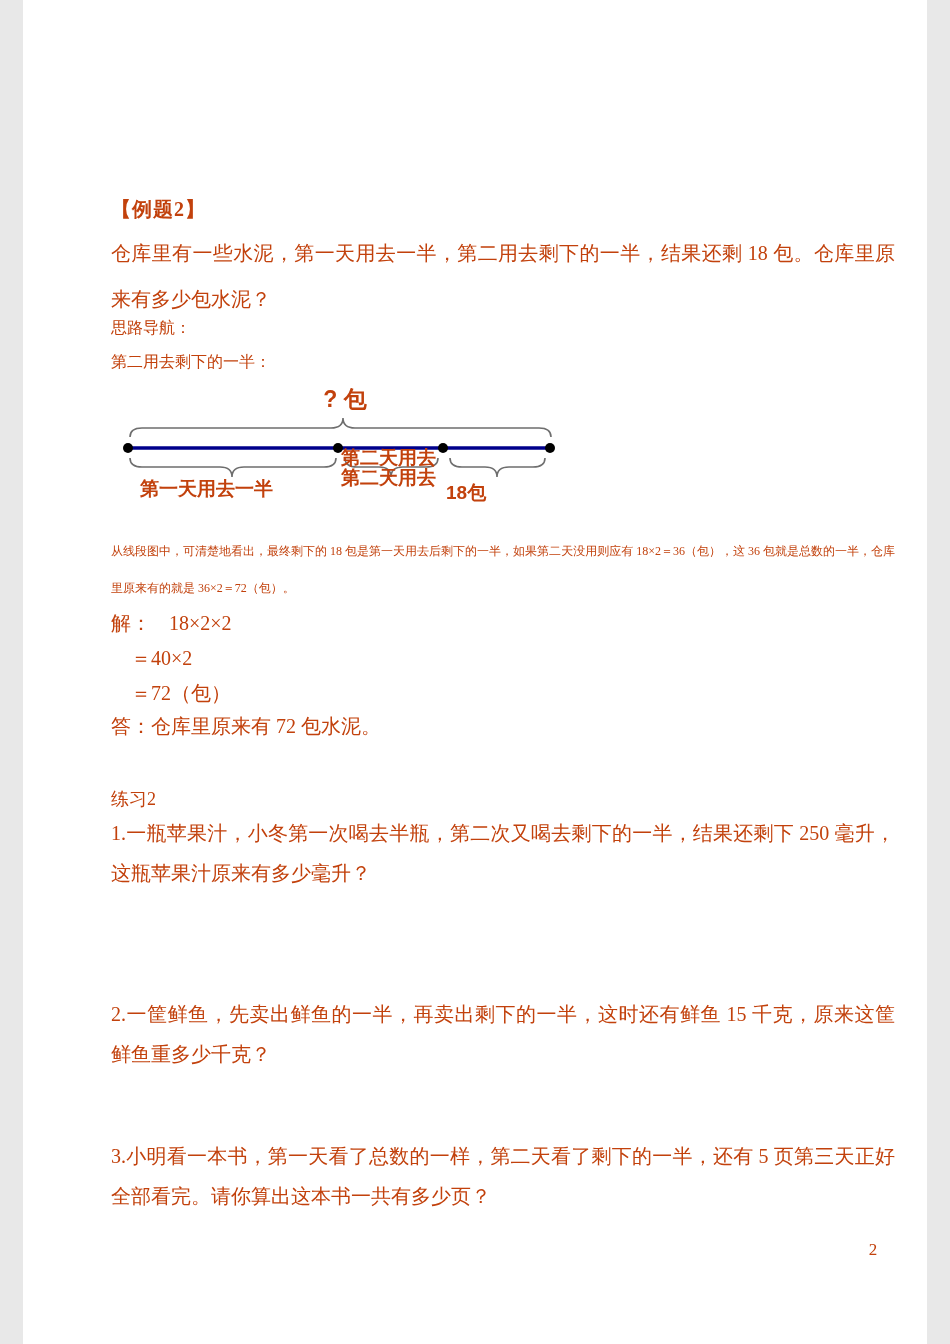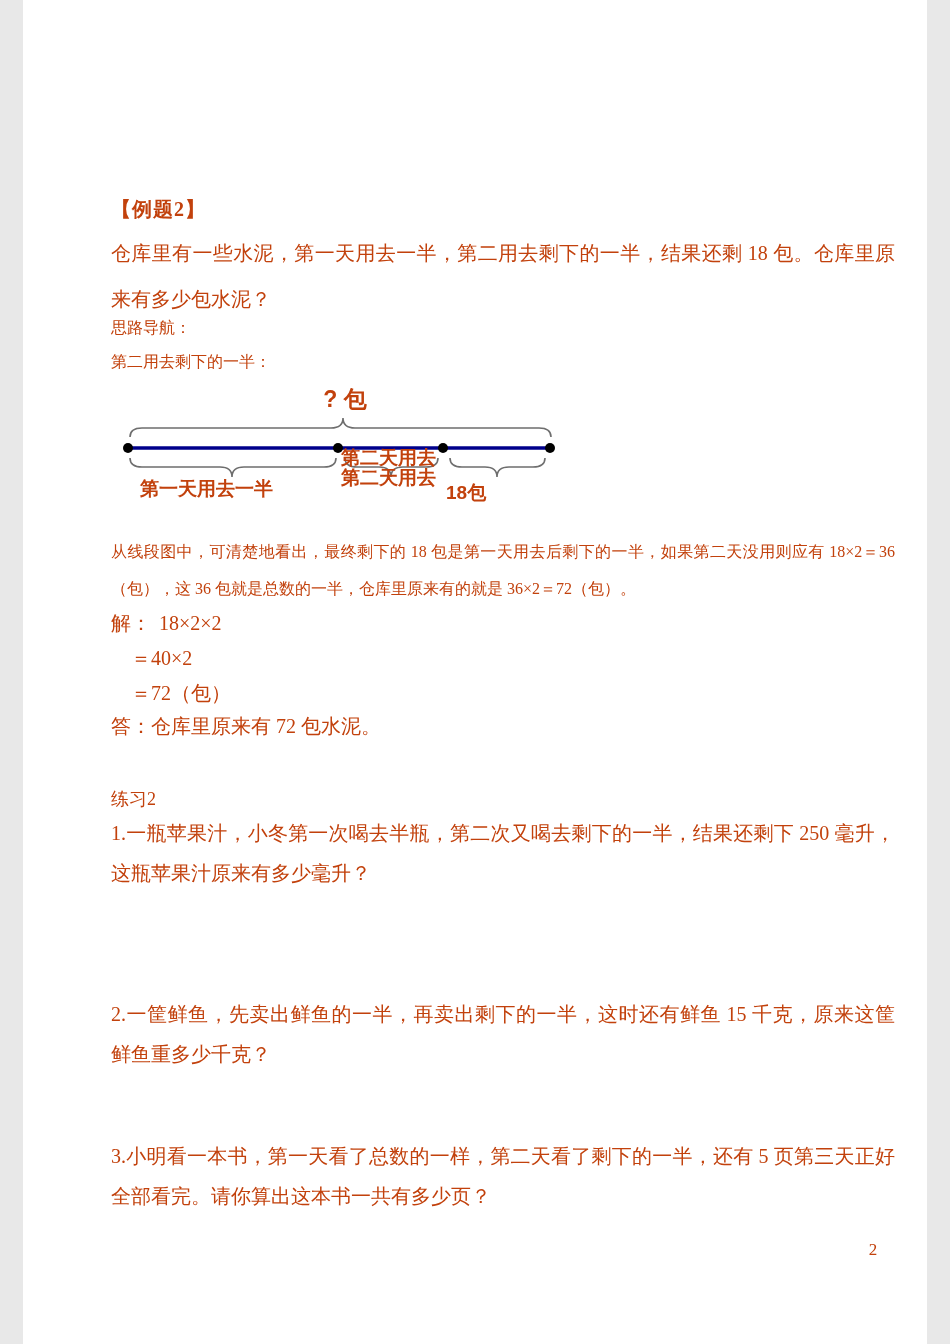--- a/index.html
+++ b/index.html
@@ -19,24 +19,24 @@
   .guide{top:318px;}
   .intro{top:352px;}
   .total-label{left:222px;top:384px;width:200px;text-align:center;
     font-family:"Liberation Sans","DejaVu Sans",sans-serif;font-weight:700;font-size:23px;}
   .diagram-svg{left:95px;top:415px;}
   .seg-label{font-family:"Liberation Sans","DejaVu Sans",sans-serif;font-weight:700;
     font-size:19px;text-align:left;line-height:20px;}
   .seg1{left:117px;top:479px;width:180px;}
   .seg2{left:318px;top:448px;width:100px;}
   .seg3{left:423px;top:483px;width:100px;}
-  .analysis{left:88px;top:533px;width:784px;font-size:16px;line-height:37px;text-align:justify;}
+  .analysis{left:88px;top:533px;width:784px;font-size:12px;line-height:37px;text-align:justify;}
   .sol-line{font-size:20px;}
   .sol1{left:88px;top:610px;}
-  .sol1 .expr{margin-left:8px;}
+  .sol1 .expr{margin-left:18px;}
   .sol2{left:108px;top:645px;}
   .sol3{left:108px;top:680px;}
   .answer{left:88px;top:713px;font-size:20px;}
   .exercise-title{left:88px;top:787px;font-size:18px;}
   .practice{left:88px;width:784px;font-size:20px;line-height:40px;text-align:justify;}
   .p1{top:813px;}
   .p2{top:994px;}
   .p3{top:1136px;}
   .page-number{left:820px;top:1240px;width:60px;text-align:center;font-size:17px;}
 </style>

